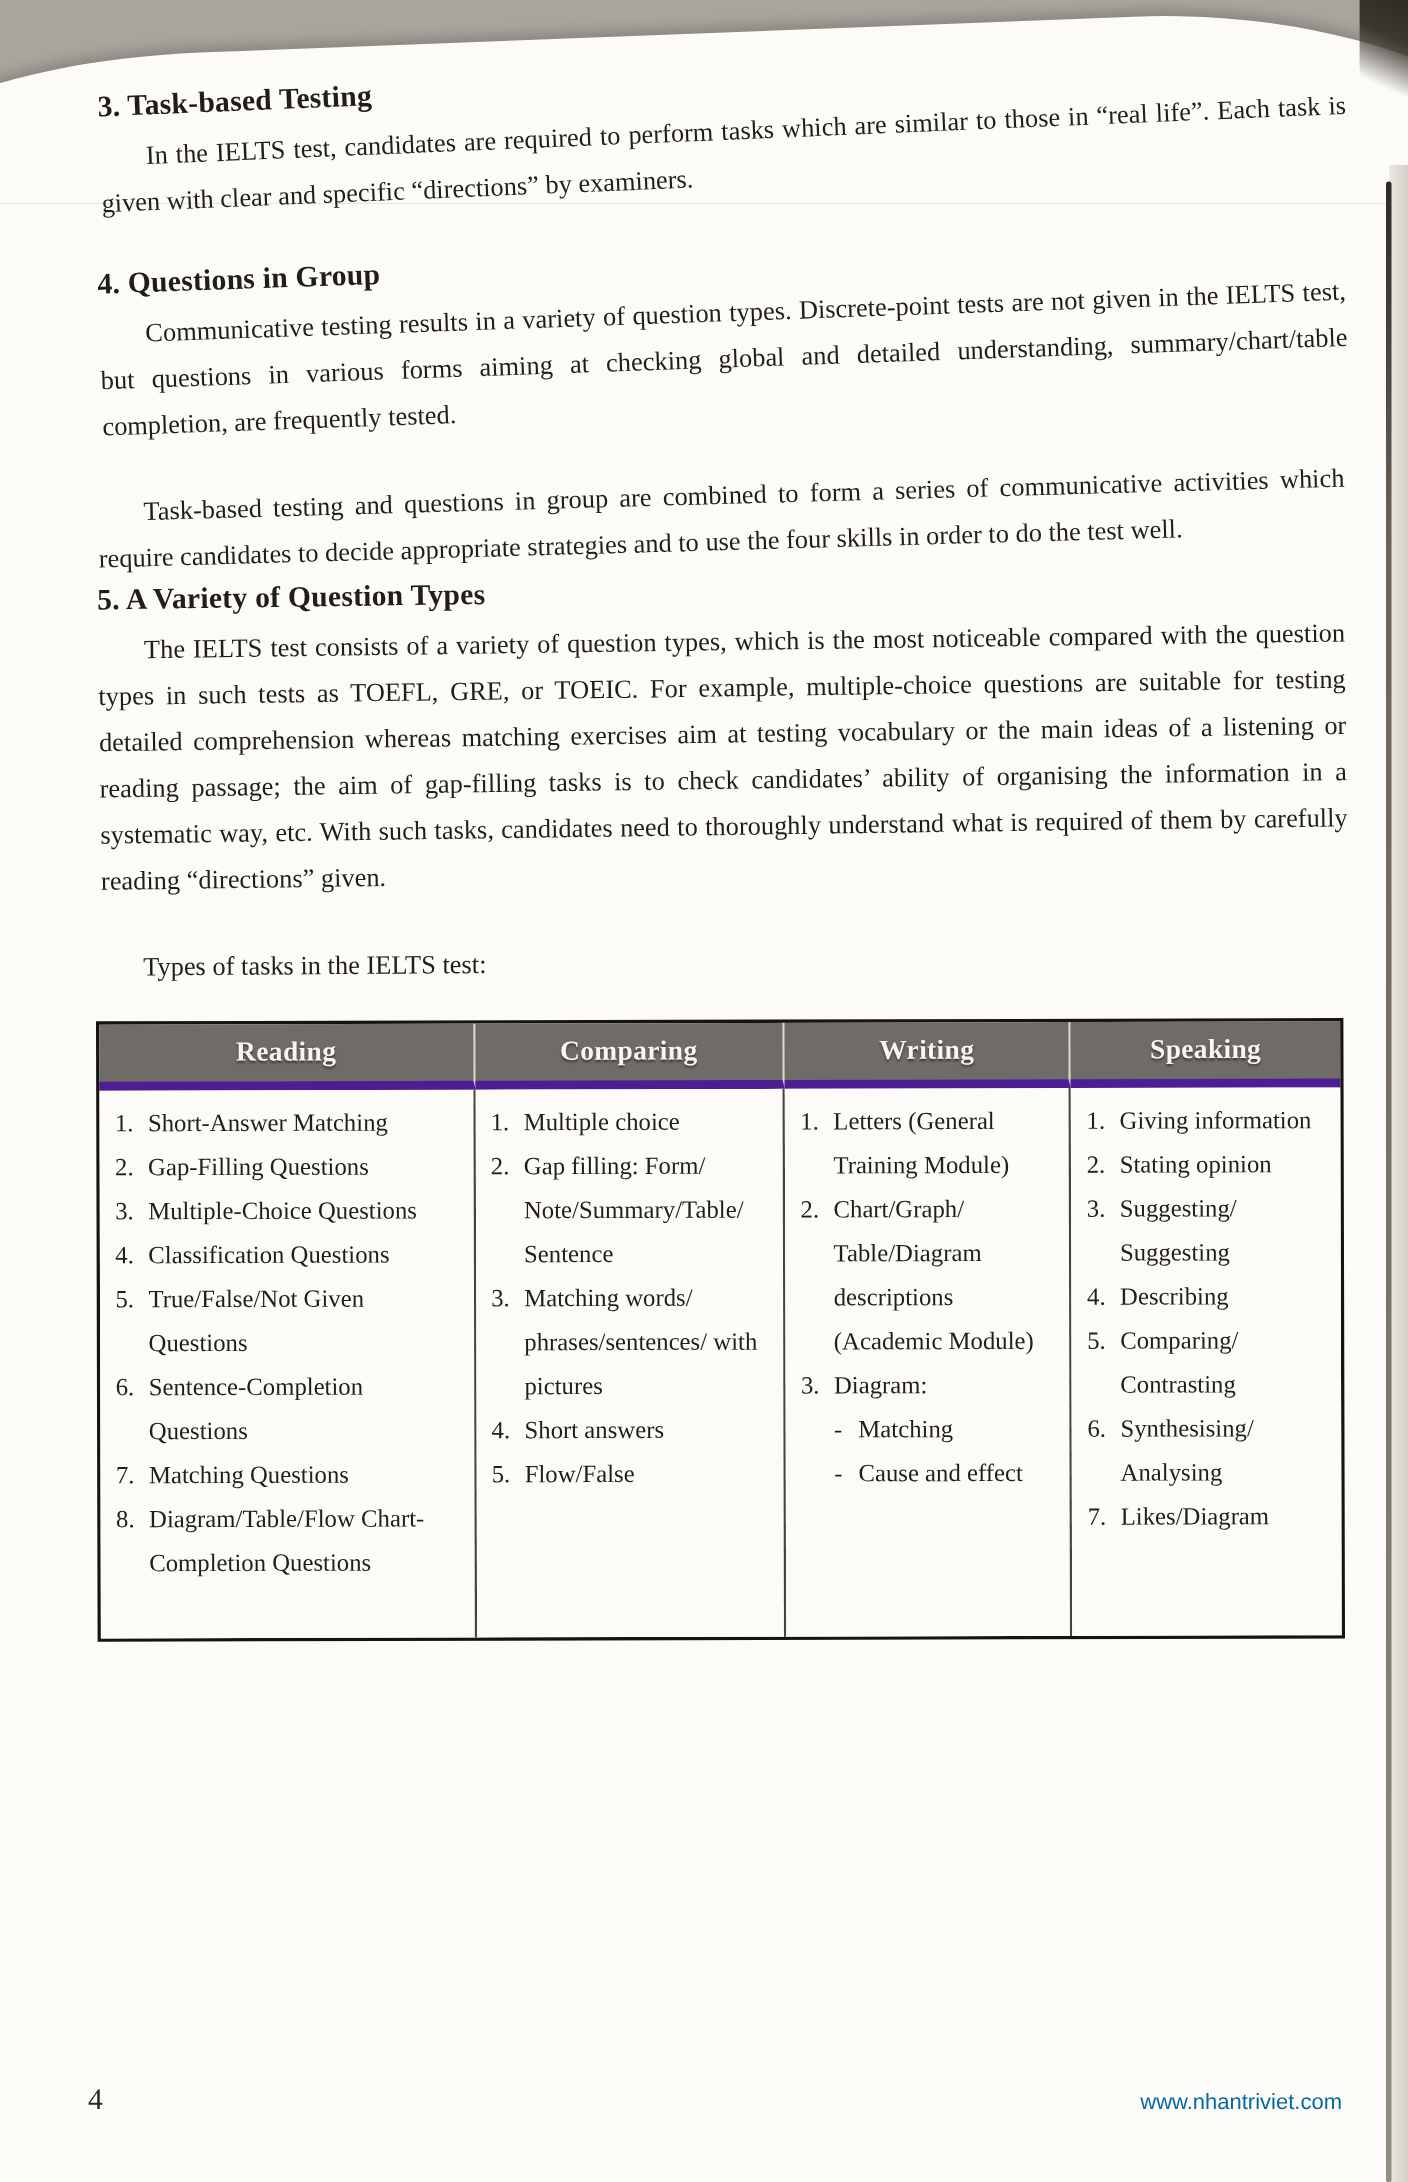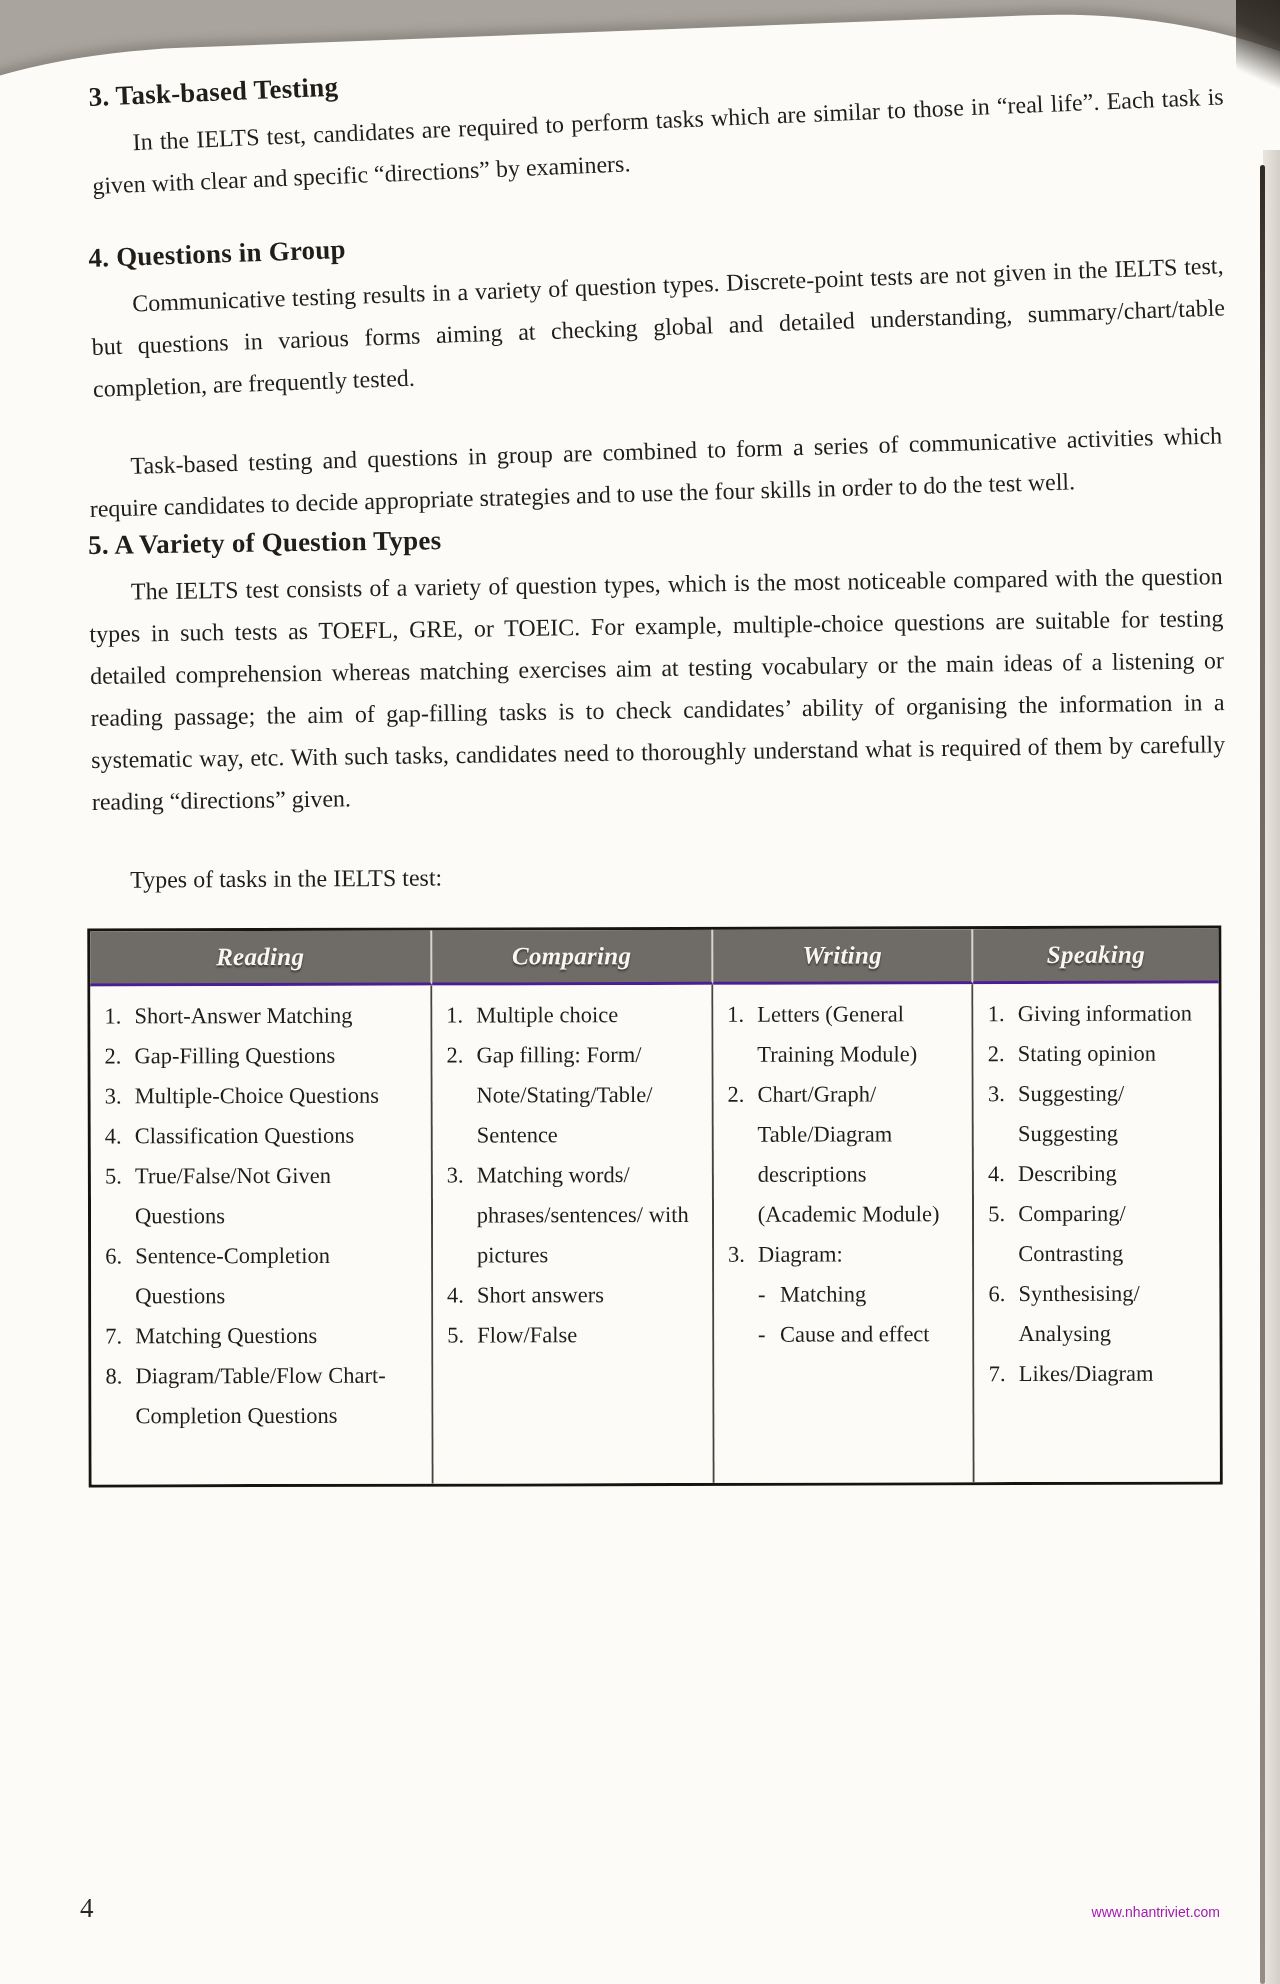--- a/index.html
+++ b/index.html
@@ -73,24 +73,23 @@
     width: 1134px; border-collapse: separate; border-spacing: 0;
     border: 3px solid #17140f;
     transform: rotate(-0.15deg);
   }
   table.task-table th {
     background: #6f6b67;
     color: #f7f6f3;
     font-size: 25px; font-weight: bold;
     text-align: center; padding: 12px 4px;
     border-right: 2px solid #d8d5d0;
-    border-bottom: 3px solid #4c1d95;
+    border-bottom: 8px solid #4c1d95;
     text-shadow: 0 2px 2px rgba(20,16,10,.55);
     letter-spacing: .3px;
-    font-style: italic;
   }
   table.task-table th:last-child { border-right: none; }
   table.task-table td {
     vertical-align: top;
     height: 478px;
     padding: 10px 6px 10px 14px;
     border-right: 2px solid #46423c;
     font-size: 22.5px; line-height: 40px;
     background: #fcfbf8;
   }
@@ -100,21 +99,21 @@
   .cell-item .item-text { flex: 1; padding-right: 6px; }
   .cell-item.sub { margin-left: 30px; }
   .cell-item.sub .item-num { width: 22px; }
   
   .footer {
     position: absolute; left: 80px; right: 60px; bottom: 60px;
     display: flex; justify-content: space-between; align-items: baseline;
     z-index: 2;
   }
   .page-num { font-size: 27px; color: #2a2723; }
-  .site { font-family: "Liberation Sans", sans-serif; font-size: 14px; color: #a21caf; }
+  .site { font-family: "Liberation Sans", sans-serif; font-size: 20px; color: #0369a1; }
 </style>
 </head>
 <body>
 
 <div class="page">
 
   <div class="scan-top">
     <div class="dome"></div>
   </div>
   <div class="corner-dark"></div>
@@ -193,21 +192,21 @@
                 <span class="item-text">Diagram/Table/Flow Chart-Completion Questions</span>
               </div>
             </td>
           <td>
               <div class="cell-item">
                 <span class="item-num">1.</span>
                 <span class="item-text">Multiple choice</span>
               </div>
               <div class="cell-item">
                 <span class="item-num">2.</span>
-                <span class="item-text">Gap filling: Form/ Note/Stating/Table/ Sentence</span>
+                <span class="item-text">Gap filling: Form/ Note/Summary/Table/ Sentence</span>
               </div>
               <div class="cell-item">
                 <span class="item-num">3.</span>
                 <span class="item-text">Matching words/ phrases/sentences/ with pictures</span>
               </div>
               <div class="cell-item">
                 <span class="item-num">4.</span>
                 <span class="item-text">Short answers</span>
               </div>
               <div class="cell-item">

